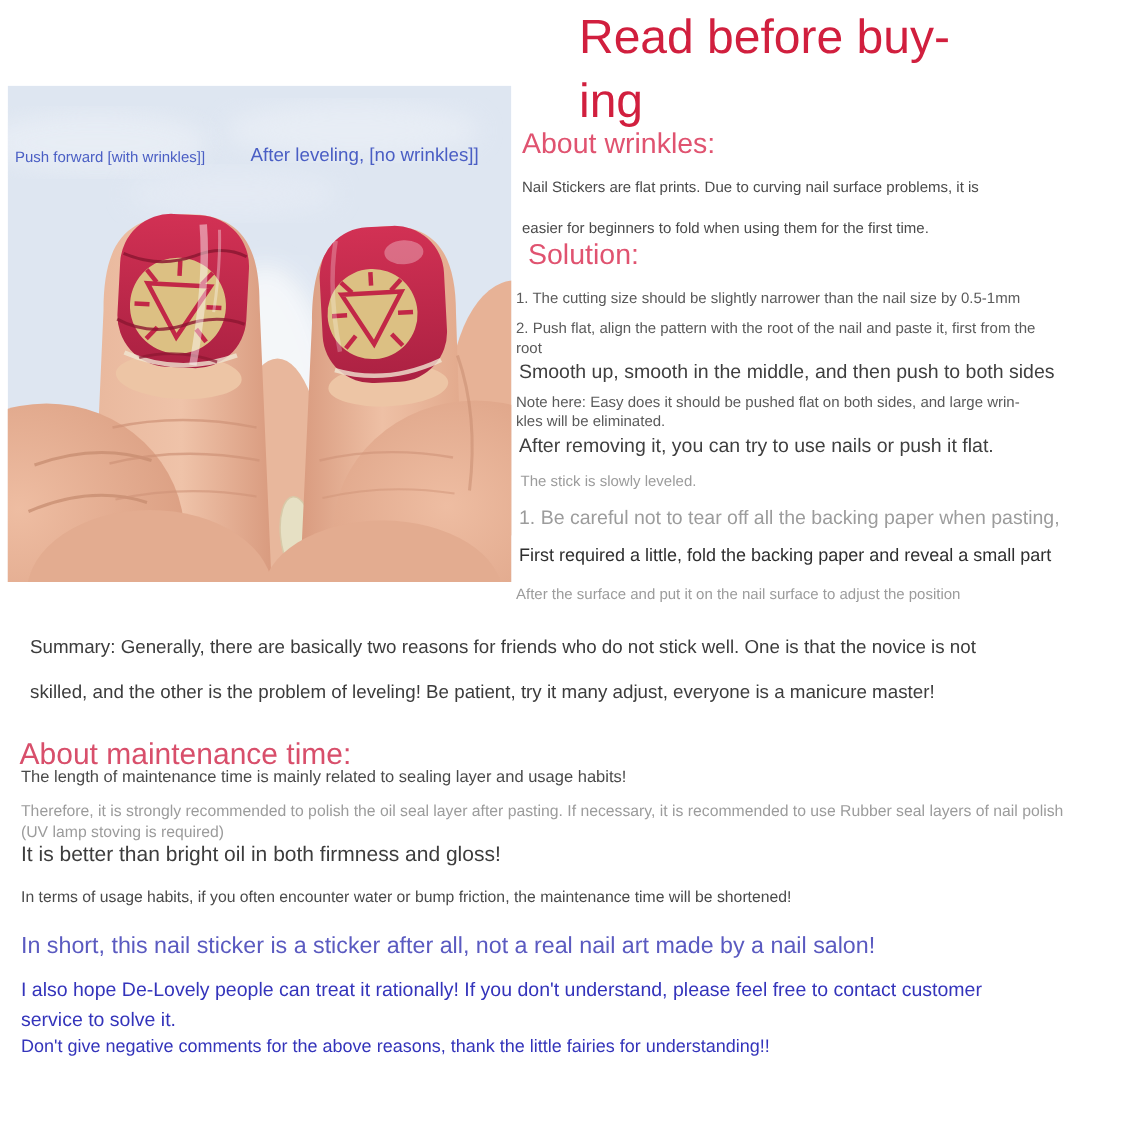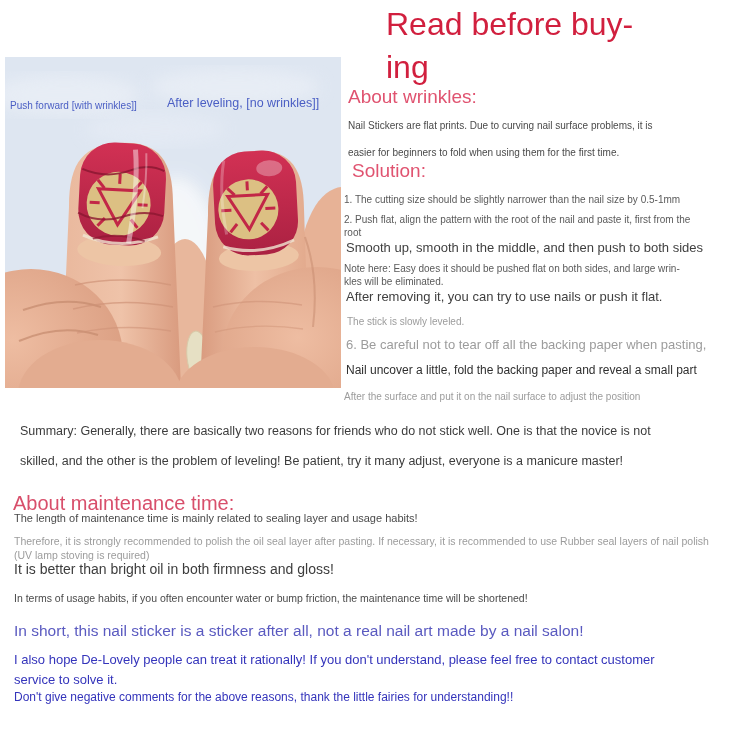--- a/index.html
+++ b/index.html
@@ -145,22 +145,22 @@
 easier for beginners to fold when using them for the first time.</div>
   <div class="abs heading" style="left:352px;top:160px;">Solution:</div>
   <div class="abs body-sm2" style="left:344px;top:194px;">1. The cutting size should be slightly narrower than the nail size by 0.5-1mm</div>
   <div class="abs body-sm2" style="left:344px;top:213px;line-height:13px;">2. Push flat, align the pattern with the root of the nail and paste it, first from the
 root</div>
   <div class="abs body-md" style="left:346px;top:240px;">Smooth up, smooth in the middle, and then push to both sides</div>
   <div class="abs body-sm2" style="left:344px;top:262px;line-height:13px;">Note here: Easy does it should be pushed flat on both sides, and large wrin-
 kles will be eliminated.</div>
   <div class="abs body-md" style="left:346px;top:289px;">After removing it, you can try to use nails or push it flat.</div>
   <div class="abs gray-sm" style="left:347px;top:316px;">The stick is slowly leveled.</div>
-  <div class="abs gray-md" style="left:346px;top:337px;">6. Be careful not to tear off all the backing paper when pasting,</div>
-  <div class="abs dark-12" style="left:346px;top:363px;">Nail uncover a little, fold the backing paper and reveal a small part</div>
+  <div class="abs gray-md" style="left:346px;top:337px;">1. Be careful not to tear off all the backing paper when pasting,</div>
+  <div class="abs dark-12" style="left:346px;top:363px;">First required a little, fold the backing paper and reveal a small part</div>
   <div class="abs gray-sm" style="left:344px;top:391px;">After the surface and put it on the nail surface to adjust the position</div>
 
   <div class="abs summary" style="left:20px;top:416px;">Summary: Generally, there are basically two reasons for friends who do not stick well. One is that the novice is not
 skilled, and the other is the problem of leveling! Be patient, try it many adjust, everyone is a manicure master!</div>
   <div class="abs heading-lg" style="left:13px;top:482px;">About maintenance time:</div>
   <div class="abs m1" style="left:14px;top:512px;">The length of maintenance time is mainly related to sealing layer and usage habits!</div>
   <div class="abs m2" style="left:14px;top:534px;">Therefore, it is strongly recommended to polish the oil seal layer after pasting. If necessary, it is recommended to use Rubber seal layers of nail polish
 (UV lamp stoving is required)</div>
   <div class="abs m3" style="left:14px;top:561px;">It is better than bright oil in both firmness and gloss!</div>
   <div class="abs m4" style="left:14px;top:592px;">In terms of usage habits, if you often encounter water or bump friction, the maintenance time will be shortened!</div>

